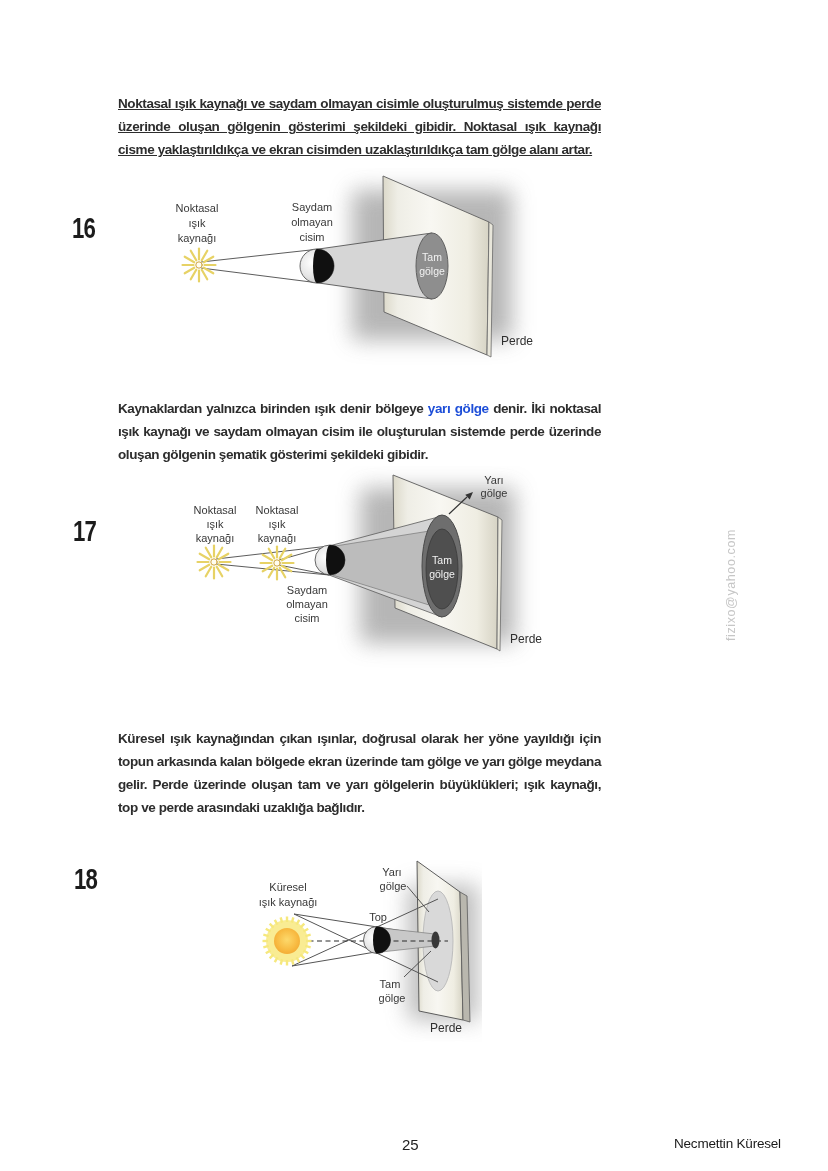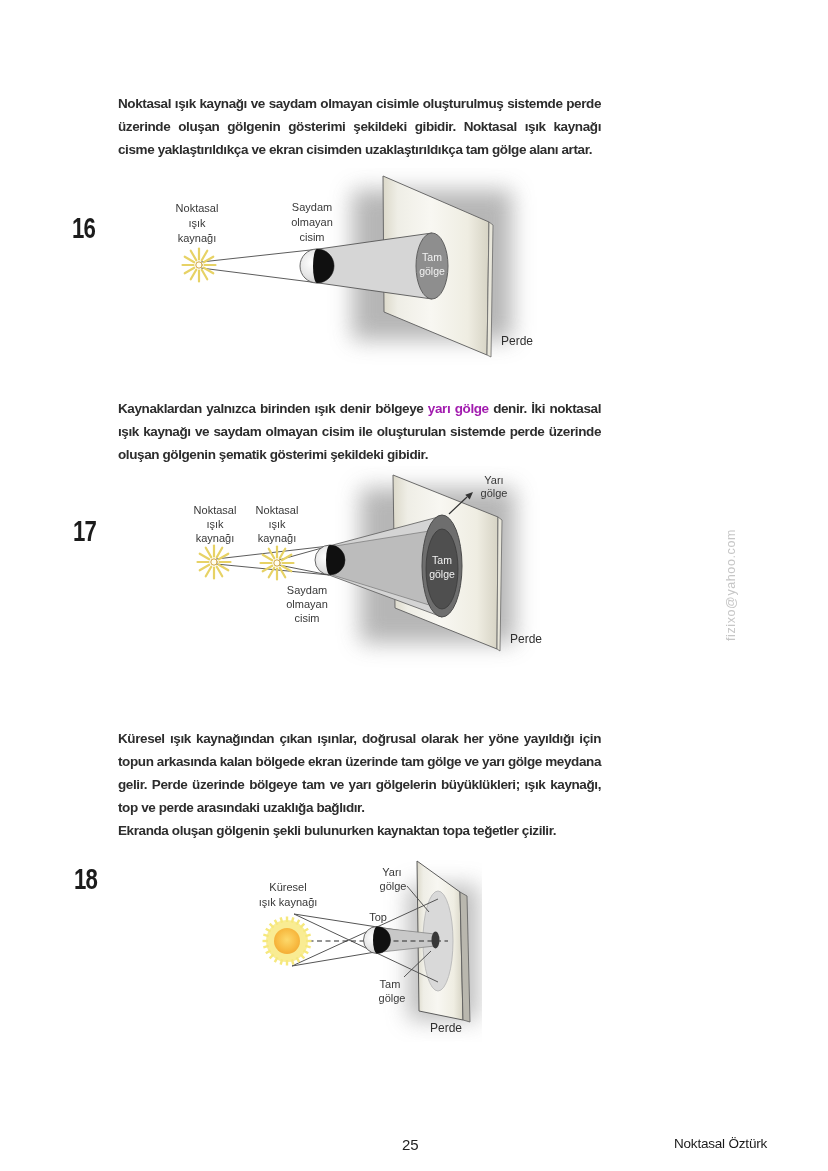--- a/index.html
+++ b/index.html
@@ -96,21 +96,21 @@
           <line y1="-19" y2="-24.5" transform="rotate(300)"></line>
             <line y1="-19" y2="-24.5" transform="rotate(315)"></line>
           <line y1="-19" y2="-24.5" transform="rotate(330)"></line>
             <line y1="-19" y2="-24.5" transform="rotate(345)"></line>
         </g>
         <circle cx="0" cy="0" r="13" fill="url(#sunCore)"></circle>
       </g>
     </defs>
   </svg>
 
-  <div class="para" style="top:92px;">Noktasal ışık kaynağı ve saydam olmayan cisimle oluşturulmuş sistemde perde üzerinde oluşan gölgenin gösterimi şekildeki gibidir. Noktasal ışık kaynağı cisme yaklaştırıldıkça ve ekran cisimden uzaklaştırıldıkça tam gölge alanı artar.</div>
+  <div class="para" style="top:92px;text-decoration:underline;">Noktasal ışık kaynağı ve saydam olmayan cisimle oluşturulmuş sistemde perde üzerinde oluşan gölgenin gösterimi şekildeki gibidir. Noktasal ışık kaynağı cisme yaklaştırıldıkça ve ekran cisimden uzaklaştırıldıkça tam gölge alanı artar.</div>
 
   <div class="secnum" style="left:72px;top:211px;">16</div>
 
   <svg class="diagram" style="left:60px;top:168px;" width="490" height="212" viewBox="60 168 490 212">
     <rect x="352" y="190" width="160" height="150" fill="#9a9a9a" opacity="0.72" filter="url(#softBlur)"></rect>
     <polygon points="383,176 489,222 487,355 384,312" fill="url(#panelGrad)" stroke="#6a6a6a" stroke-width="1"></polygon>
     <polygon points="489,222 493,225 491,357 487,355" fill="#e8e6da" stroke="#6a6a6a" stroke-width="0.8"></polygon>
     <polygon points="315,249.5 432,233 432,299 315,282.5" fill="#d6d6d6" stroke="#565656" stroke-width="0.9"></polygon>
     <line x1="201" y1="262" x2="315" y2="249.5" stroke="#4a4a4a" stroke-width="0.9"></line>
     <line x1="201" y1="268" x2="315" y2="282.5" stroke="#4a4a4a" stroke-width="0.9"></line>
@@ -124,21 +124,21 @@
       <text class="dlabel" x="197" y="242">kaynağı</text>
       <text class="dlabel" x="312" y="211">Saydam</text>
       <text class="dlabel" x="312" y="226">olmayan</text>
       <text class="dlabel" x="312" y="241">cisim</text>
       <text class="dlabel-w" x="432" y="261">Tam</text>
       <text class="dlabel-w" x="432" y="275">gölge</text>
       <text class="perde" x="517" y="345">Perde</text>
     </g>
   </svg>
 
-  <div class="para" style="top:397px;"><span>Kaynaklardan yalnızca birinden ışık denir bölgeye </span><span style="font-weight:700;color:#a21caf;">yarı gölge</span><span> denir. İki noktasal ışık kaynağı ve saydam olmayan cisim ile oluşturulan sistemde perde üzerinde oluşan gölgenin şematik gösterimi şekildeki gibidir.</span></div>
+  <div class="para" style="top:397px;"><span>Kaynaklardan yalnızca birinden ışık denir bölgeye </span><span style="font-weight:700;color:#1d4ed8;">yarı gölge</span><span> denir. İki noktasal ışık kaynağı ve saydam olmayan cisim ile oluşturulan sistemde perde üzerinde oluşan gölgenin şematik gösterimi şekildeki gibidir.</span></div>
 
   <div class="secnum" style="left:73px;top:514px;">17</div>
 
   <svg class="diagram" style="left:60px;top:466px;" width="510" height="202" viewBox="60 466 510 202">
     <rect x="360" y="488" width="155" height="155" fill="#9a9a9a" opacity="0.72" filter="url(#softBlur)"></rect>
     <polygon points="393,475 498,517 497,649 395,608" fill="url(#panelGrad)" stroke="#6a6a6a" stroke-width="1"></polygon>
     <polygon points="498,517 502,520 500,651 497,649" fill="#e8e6da" stroke="#6a6a6a" stroke-width="0.8"></polygon>
     <polygon points="329,546 442,516 442,617 329,575" fill="#d4d4d4" stroke="#5a5a5a" stroke-width="0.8"></polygon>
     <polygon points="329,547 442,529 442,609 329,574" fill="#bcbcbc" stroke="#6a6a6a" stroke-width="0.6"></polygon>
     <g stroke="#4a4a4a" stroke-width="0.9">
@@ -166,22 +166,21 @@
       <text class="dlabel" x="307" y="608">olmayan</text>
       <text class="dlabel" x="307" y="622">cisim</text>
       <text class="dlabel-w" x="442" y="564">Tam</text>
       <text class="dlabel-w" x="442" y="578">gölge</text>
       <text class="dlabel" x="494" y="484">Yarı</text>
       <text class="dlabel" x="494" y="497">gölge</text>
       <text class="perde" x="526" y="643">Perde</text>
     </g>
   </svg>
 
-  <div class="para" style="top:727px;">Küresel ışık kaynağından çıkan ışınlar, doğrusal olarak her yöne yayıldığı için topun arkasında kalan bölgede ekran üzerinde tam gölge ve yarı gölge meydana gelir. Perde üzerinde bölgeye tam ve yarı gölgelerin büyüklükleri; ışık kaynağı, top ve perde arasındaki uzaklığa bağlıdır.</div>
-  <div class="para" style="top:819px;">Ekranda oluşan gölgenin şekli bulunurken kaynaktan topa teğetler çizilir.</div>
+  <div class="para" style="top:727px;">Küresel ışık kaynağından çıkan ışınlar, doğrusal olarak her yöne yayıldığı için topun arkasında kalan bölgede ekran üzerinde tam gölge ve yarı gölge meydana gelir. Perde üzerinde oluşan tam ve yarı gölgelerin büyüklükleri; ışık kaynağı, top ve perde arasındaki uzaklığa bağlıdır.</div>
 
   <div class="secnum" style="left:74px;top:862px;">18</div>
 
   <svg class="diagram" style="left:228px;top:854px;" width="254" height="188" viewBox="228 854 254 188">
     <rect x="408" y="885" width="70" height="135" fill="#a0a0a0" opacity="0.7" filter="url(#softBlur)"></rect>
     <polygon points="417,861 460,892 463,1020 419,1011" fill="url(#panelGrad)" stroke="#5c5c5c" stroke-width="1"></polygon>
     <polygon points="460,892 467,896 470,1022 463,1020" fill="#b9b7ae" stroke="#5c5c5c" stroke-width="0.8"></polygon>
     <ellipse cx="438" cy="941" rx="15" ry="50" fill="#d9d9d9" stroke="#bdbdbd" stroke-width="1"></ellipse>
     <g stroke="#555" stroke-width="1">
       <line x1="294" y1="914" x2="438" y2="982"></line>
@@ -203,17 +202,17 @@
       <text class="dlabel" x="378" y="921">Top</text>
       <text class="dlabel" x="392" y="876">Yarı</text>
       <text class="dlabel" x="393" y="890">gölge</text>
       <text class="dlabel" x="390" y="988">Tam</text>
       <text class="dlabel" x="392" y="1002">gölge</text>
       <text class="perde" x="446" y="1032">Perde</text>
     </g>
   </svg>
 
   <div class="footer-page">25</div>
-  <div class="footer-author">Noktasal Öztürk</div>
+  <div class="footer-author">Necmettin Küresel</div>
 
   <div class="watermark">fizixo@yahoo.com</div>
 
 </div>
 
 </body></html>

